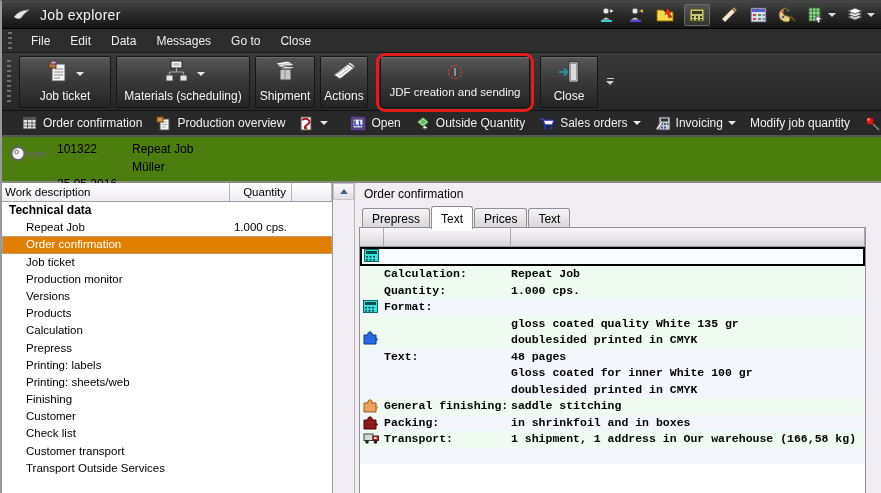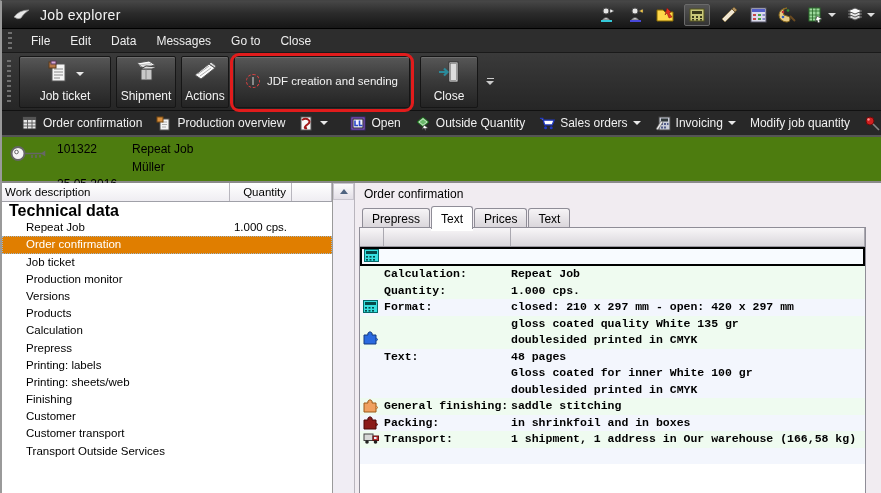--- a/index.html
+++ b/index.html
@@ -20,21 +20,21 @@
   .menubar { height:24px; background:#2d2d2d; display:flex; align-items:center; gap:2px; padding-left:6px; border-bottom:1px solid #1a1a1a; }
   .grip { width:4px; height:70%; margin-right:8px; background:repeating-linear-gradient(180deg,#6f6f6f 0 2px,transparent 2px 5px); }
   .menu-item { color:#eee; font-size:12px; padding:3px 9px; cursor:default; }
 
   
   .toolbar { height:58px; background:linear-gradient(180deg,#3a3a3a,#262626); display:flex; align-items:center; padding-left:5px; border-bottom:1px solid #111; }
   .tbtn { position:relative; height:52px; margin-right:5px; background:linear-gradient(180deg,#575757 0%,#3b3b3b 45%,#242424 100%); border:1px solid #161616; border-radius:2px; display:flex; flex-direction:column; align-items:center; justify-content:flex-end; padding:3px 6px 4px; box-shadow:inset 0 1px 0 #6d6d6d; }
   .tbtn-ictr { flex:1; display:flex; align-items:center; justify-content:center; gap:6px; }
   .tbtn-label { color:#f3f3f3; font-size:12px; white-space:nowrap; }
   .caret { width:0; height:0; border-left:4px solid transparent; border-right:4px solid transparent; border-top:4px solid #e8e8e8; }
-  .tbtn.jdf { width:176px; flex-direction:row; justify-content:center; align-items:center; gap:7px; }
+  .tbtn.jdf { width:150px; flex-direction:column; justify-content:center; align-items:center; gap:7px;margin-left:7px; }
   .red-annot { position:absolute; left:-5px; top:-4px; right:-5px; bottom:-5px; border:3px solid #e11c1c; border-radius:9px; pointer-events:none; }
   .jdf-ic { width:14px; height:14px; border:1.5px dashed #e04040; border-radius:50%; position:relative; }
   .jdf-ic:after { content:""; position:absolute; left:5px; top:2px; width:2px; height:8px; background:#c0c0c0; opacity:.6; }
   .overflow-btn { width:14px; height:46px; display:flex; flex-direction:column; align-items:center; justify-content:center; gap:2px; }
   .overflow-bar { width:7px; height:1px; background:#ccc; }
   .overflow-btn .caret { border-top-color:#ccc; }
 
   
   .navbar { height:26px; background:#282828; display:flex; align-items:center; padding-left:5px; border-bottom:2px solid #555; }
   .nav-item { display:flex; align-items:center; gap:5px; color:#f0f0f0; font-size:12px; padding:3px 7px; white-space:nowrap; }
@@ -54,21 +54,21 @@
 
   
   .leftpanel { width:331px; background:#fff; border-right:1px solid #9a9a9a; position:relative; font-size:11.5px; }
   .lheader { height:19px; display:flex; border-bottom:1px solid #a0a0a8; background:linear-gradient(180deg,#ffffff,#efedf2); }
   .lh-cell { border-right:1px solid #b8b6be; padding:3px 5px 0 3px; color:#000; }
   .lh-1 { width:228px; }
   .lh-2 { width:62px; text-align:right; }
   .lh-3 { flex:1; }
   .lrow { position:relative; height:17.2px; line-height:17.2px; color:#000; white-space:nowrap; }
   .lrow .lab { position:absolute; left:24px; }
-  .lrow.group .lab { left:7px; font-weight:bold; font-size:16px; }
+  .lrow.group .lab { left:7px; font-weight:bold; font-size:12px; }
   .lrow .qty { position:absolute; left:228px; width:57px; text-align:right; }
   .lrow.sel { background:#e07e00; outline:1px dotted #9fb6c8; outline-offset:-1px; }
   .lrow.sel .lab { color:#fff; }
 
   
   .vscroll { width:22px; background:#f0edf4; border-right:1px solid #b9b5bd; display:flex; flex-direction:column; }
   .vs-btn { height:17px; background:linear-gradient(180deg,#fbfafc,#e3dfe7); border:1px solid #c9c5cf; display:flex; align-items:center; justify-content:center; }
   .vs-up { width:0; height:0; border-left:4px solid transparent; border-right:4px solid transparent; border-bottom:5px solid #4f6380; }
 
   
@@ -218,20 +218,35 @@
               <rect x="6" y="4" width="13" height="17" fill="#f4f4f4" stroke="#555"></rect>
               <path d="M8 9 h9 M8 12 h9 M8 15 h9 M8 18 h6" stroke="#888" stroke-width="1"></path>
               <rect x="3" y="2" width="7" height="6" fill="#b87848" stroke="#5a3a1a"></rect>
               <rect x="5" y="1" width="5" height="3" fill="#d8a8d8" stroke="#5a3a5a"></rect>
             </svg>
         </span>
         <span class="caret"></span>
       </div>
       <div class="tbtn-label">Job ticket</div>
     </div>
+    <div class="tbtn" style="width:134px">
+      <div class="tbtn-ictr">
+        <span>
+          <svg width="30" height="24" viewBox="0 0 30 24">
+              <rect x="10" y="1" width="11" height="7" fill="#f0f0f0" stroke="#222"></rect>
+              <rect x="12" y="3" width="7" height="3" fill="#c8c8c8"></rect>
+              <path d="M15.5 8 v4 M8.5 12 h14 M8.5 12 v3 M22.5 12 v3" stroke="#aaa" stroke-width="1.2" fill="none"></path>
+              <rect x="5" y="15" width="7" height="6" fill="#e8e8e8" stroke="#444"></rect>
+              <rect x="19" y="15" width="7" height="6" fill="#e8e8e8" stroke="#444"></rect>
+            </svg>
+        </span>
+        <span class="caret"></span>
+      </div>
+      <div class="tbtn-label">Materials (scheduling)</div>
+    </div>
     <div class="tbtn" style="width:60px">
       <div class="tbtn-ictr">
         <span>
           <svg width="26" height="24" viewBox="0 0 26 24">
               <path d="M4 3 L16 1 l6 4 -12 3z" fill="#fcfcfc" stroke="#555"></path>
               <path d="M6 5 l12 -1.5 M7 6.5 l12 -1.5" stroke="#aaa" stroke-width=".8"></path>
               <rect x="8" y="9" width="11" height="11" fill="#c8c8c8" stroke="#444"></rect>
               <path d="M8 9 l5 -3 11 1 -5 2z" fill="#e0e0e0" stroke="#444"></path>
               <path d="M13 9.5 v10" stroke="#888"></path>
             </svg>
@@ -426,20 +441,23 @@
           <span class="lab">Printing: labels</span>
         </div>
       <div class="lrow">
           <span class="lab">Printing: sheets/web</span>
         </div>
       <div class="lrow">
           <span class="lab">Finishing</span>
         </div>
       <div class="lrow">
           <span class="lab">Customer</span>
+        </div>
+      <div class="lrow">
+          <span class="lab">Check list</span>
         </div>
       <div class="lrow">
           <span class="lab">Customer transport</span>
         </div>
       <div class="lrow">
           <span class="lab">Transport Outside Services</span>
         </div>
     </div>
 
     <div class="vscroll">
@@ -506,21 +524,20 @@
                     <rect x="2" y="10" width="2" height="1.6"></rect>
                     <rect x="5.5" y="10" width="2" height="1.6"></rect>
                     <rect x="9" y="10" width="2" height="1.6"></rect>
                   </g>
                 </svg>
           </span>
             </div>
           <div class="lcol">
             <div class="ln">
                 <span class="lb">Format:</span>
-                <span class="vl">closed: 210 x 297 mm - open: 420 x 297 mm</span>
               </div>
           </div>
         </div>
 
         <div class="blk green">
           <div class="icol">
               <span class="bicon mid">
             <svg width="15" height="14" viewBox="0 0 15 14">
                   <path d="M1 4 h4 a2.2 2.2 0 1 1 4 0 h4 v9 h-12z" fill="#2a6ae0" stroke="#123a80"></path>
                   <path d="M13 7 l2 1.5 -2 1.5" fill="#2a6ae0" stroke="#123a80" stroke-width=".6"></path>

